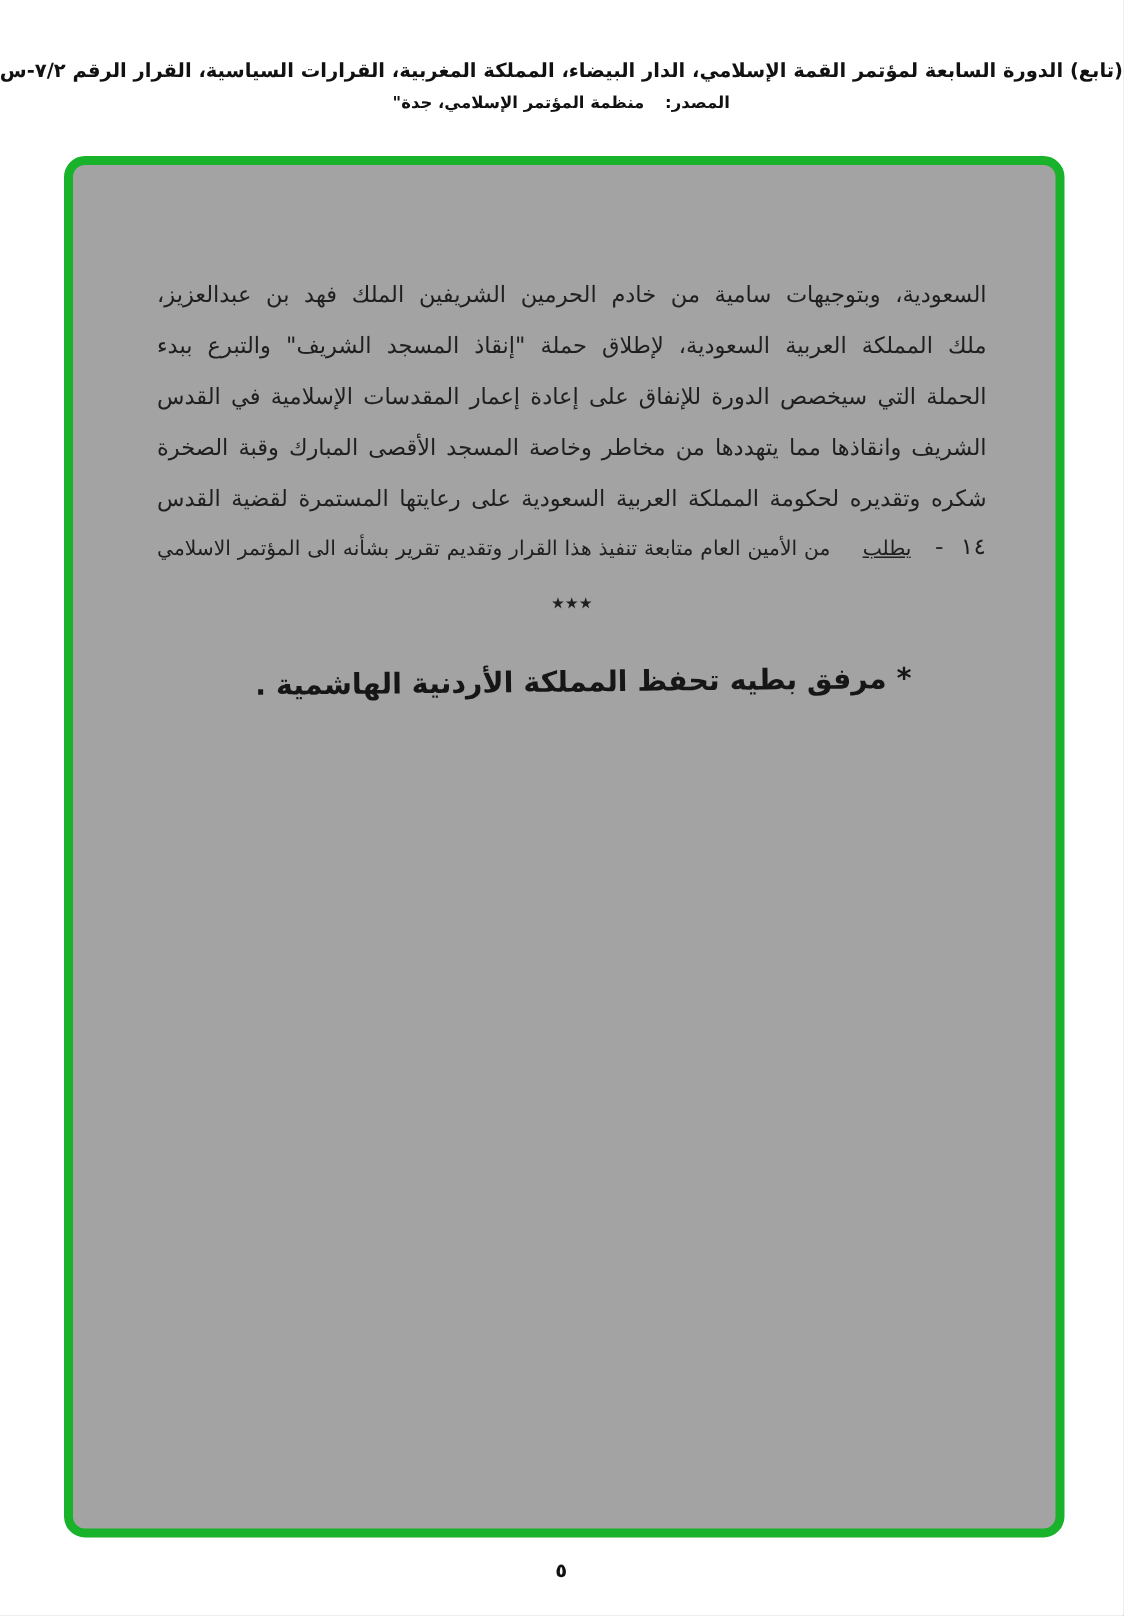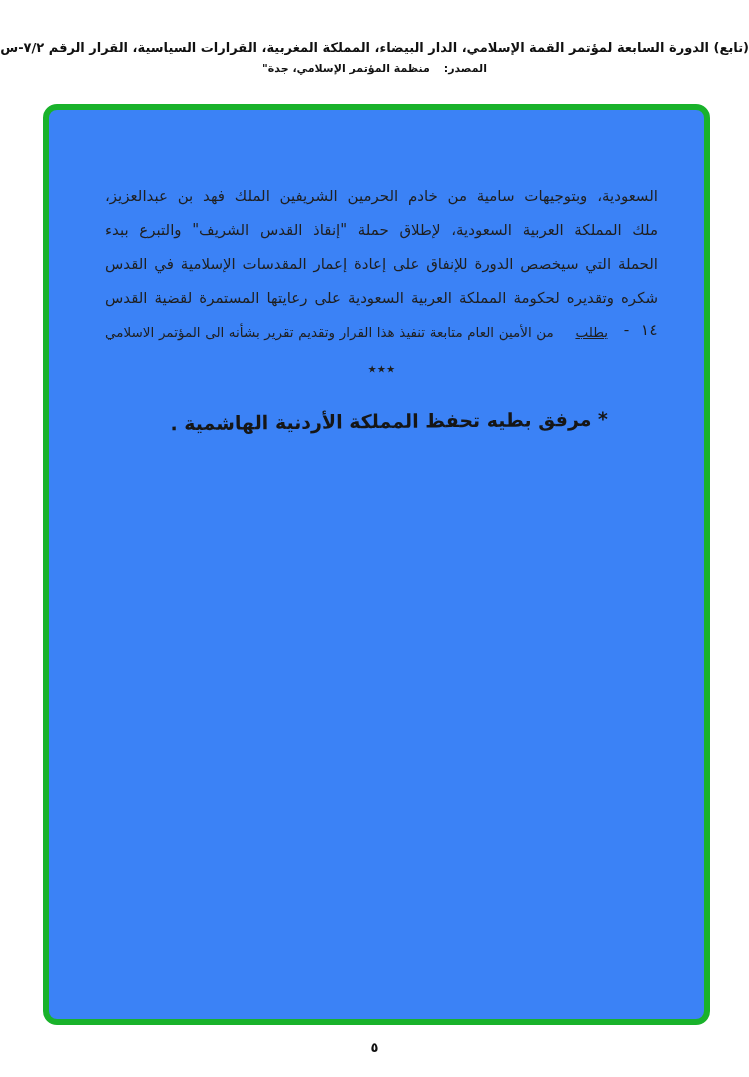--- a/index.html
+++ b/index.html
@@ -39,21 +39,21 @@
   
   .doc-frame {
     position: absolute;
     left: 43px;
     top: 104px;
     width: 667px;
     height: 921px;
     box-sizing: border-box;
     border: 6px solid #19b22b;
     border-radius: 14px;
-    background: #3b82f6;
+    background: #a3a3a3;
   }
   .doc-content {
     padding: 69px 46px 0 56px;
   }
 
   
   .jline {
     font-size: 15px;
     line-height: 34px;
     height: 34px;
@@ -132,22 +132,23 @@
     <div class="header-line2">
       <span class="src-label">المصدر:</span>
       <span>منظمة المؤتمر الإسلامي، جدة"</span>
     </div>
   </div>
 
   <div class="doc-frame" style="border-color: rgb(25, 178, 43);">
     <div class="doc-content">
 
       <div class="jline">السعودية، وبتوجيهات سامية من خادم الحرمين الشريفين الملك فهد بن عبدالعزيز،</div>
-      <div class="jline">ملك المملكة العربية السعودية، لإطلاق حملة "إنقاذ القدس الشريف" والتبرع ببدء</div>
+      <div class="jline">ملك المملكة العربية السعودية، لإطلاق حملة "إنقاذ المسجد الشريف" والتبرع ببدء</div>
       <div class="jline">الحملة التي سيخصص الدورة للإنفاق على إعادة إعمار المقدسات الإسلامية في القدس</div>
+      <div class="jline">الشريف وانقاذها مما يتهددها من مخاطر وخاصة المسجد الأقصى المبارك وقبة الصخرة</div>
       <div class="jline">شكره وتقديره لحكومة المملكة العربية السعودية على رعايتها المستمرة لقضية القدس</div>
 
       <div class="item14">
         <span class="inum">١٤ -</span>
         <div class="itext">
           <div class="jline"><span class="kw">يطلب</span><span> من الأمين العام متابعة تنفيذ هذا القرار وتقديم  تقرير بشأنه الى المؤتمر الاسلامي</span></div>
         </div>
       </div>
 
       <div class="ornament">٭٭٭</div>

